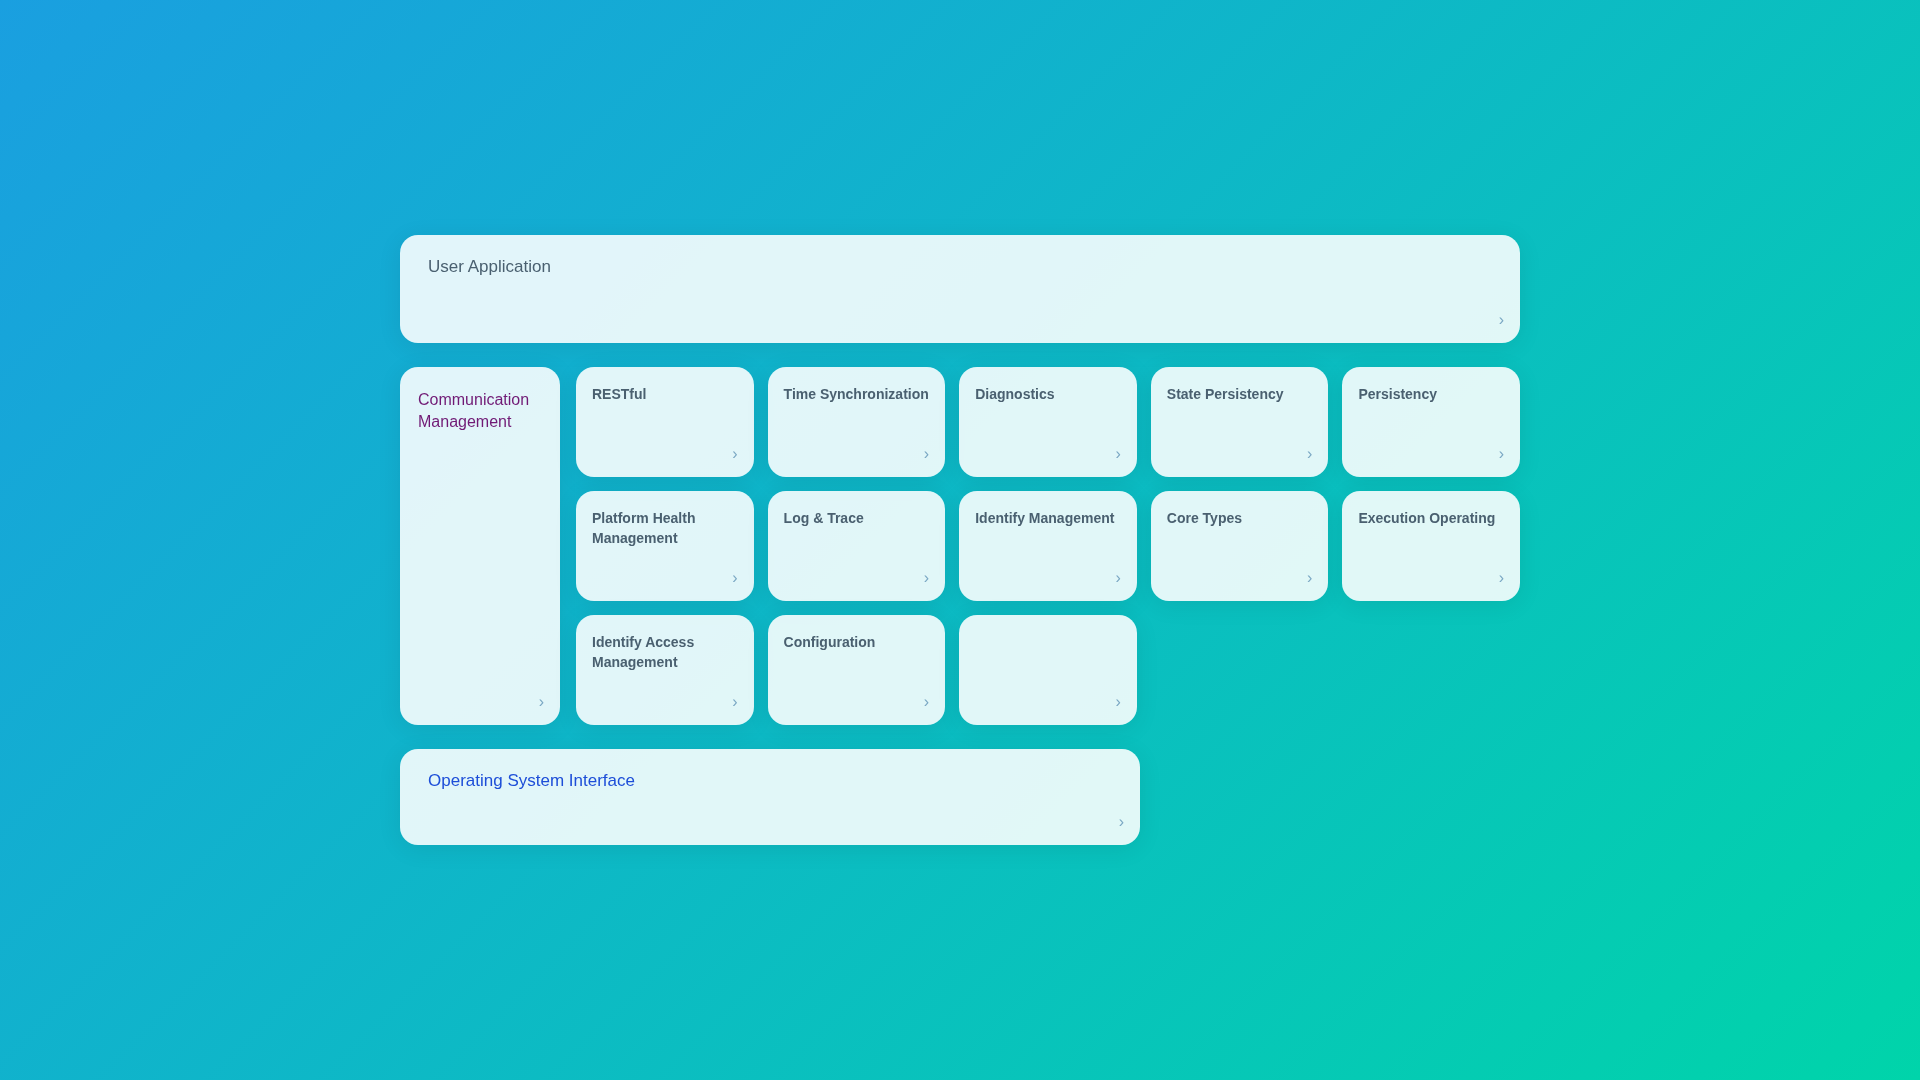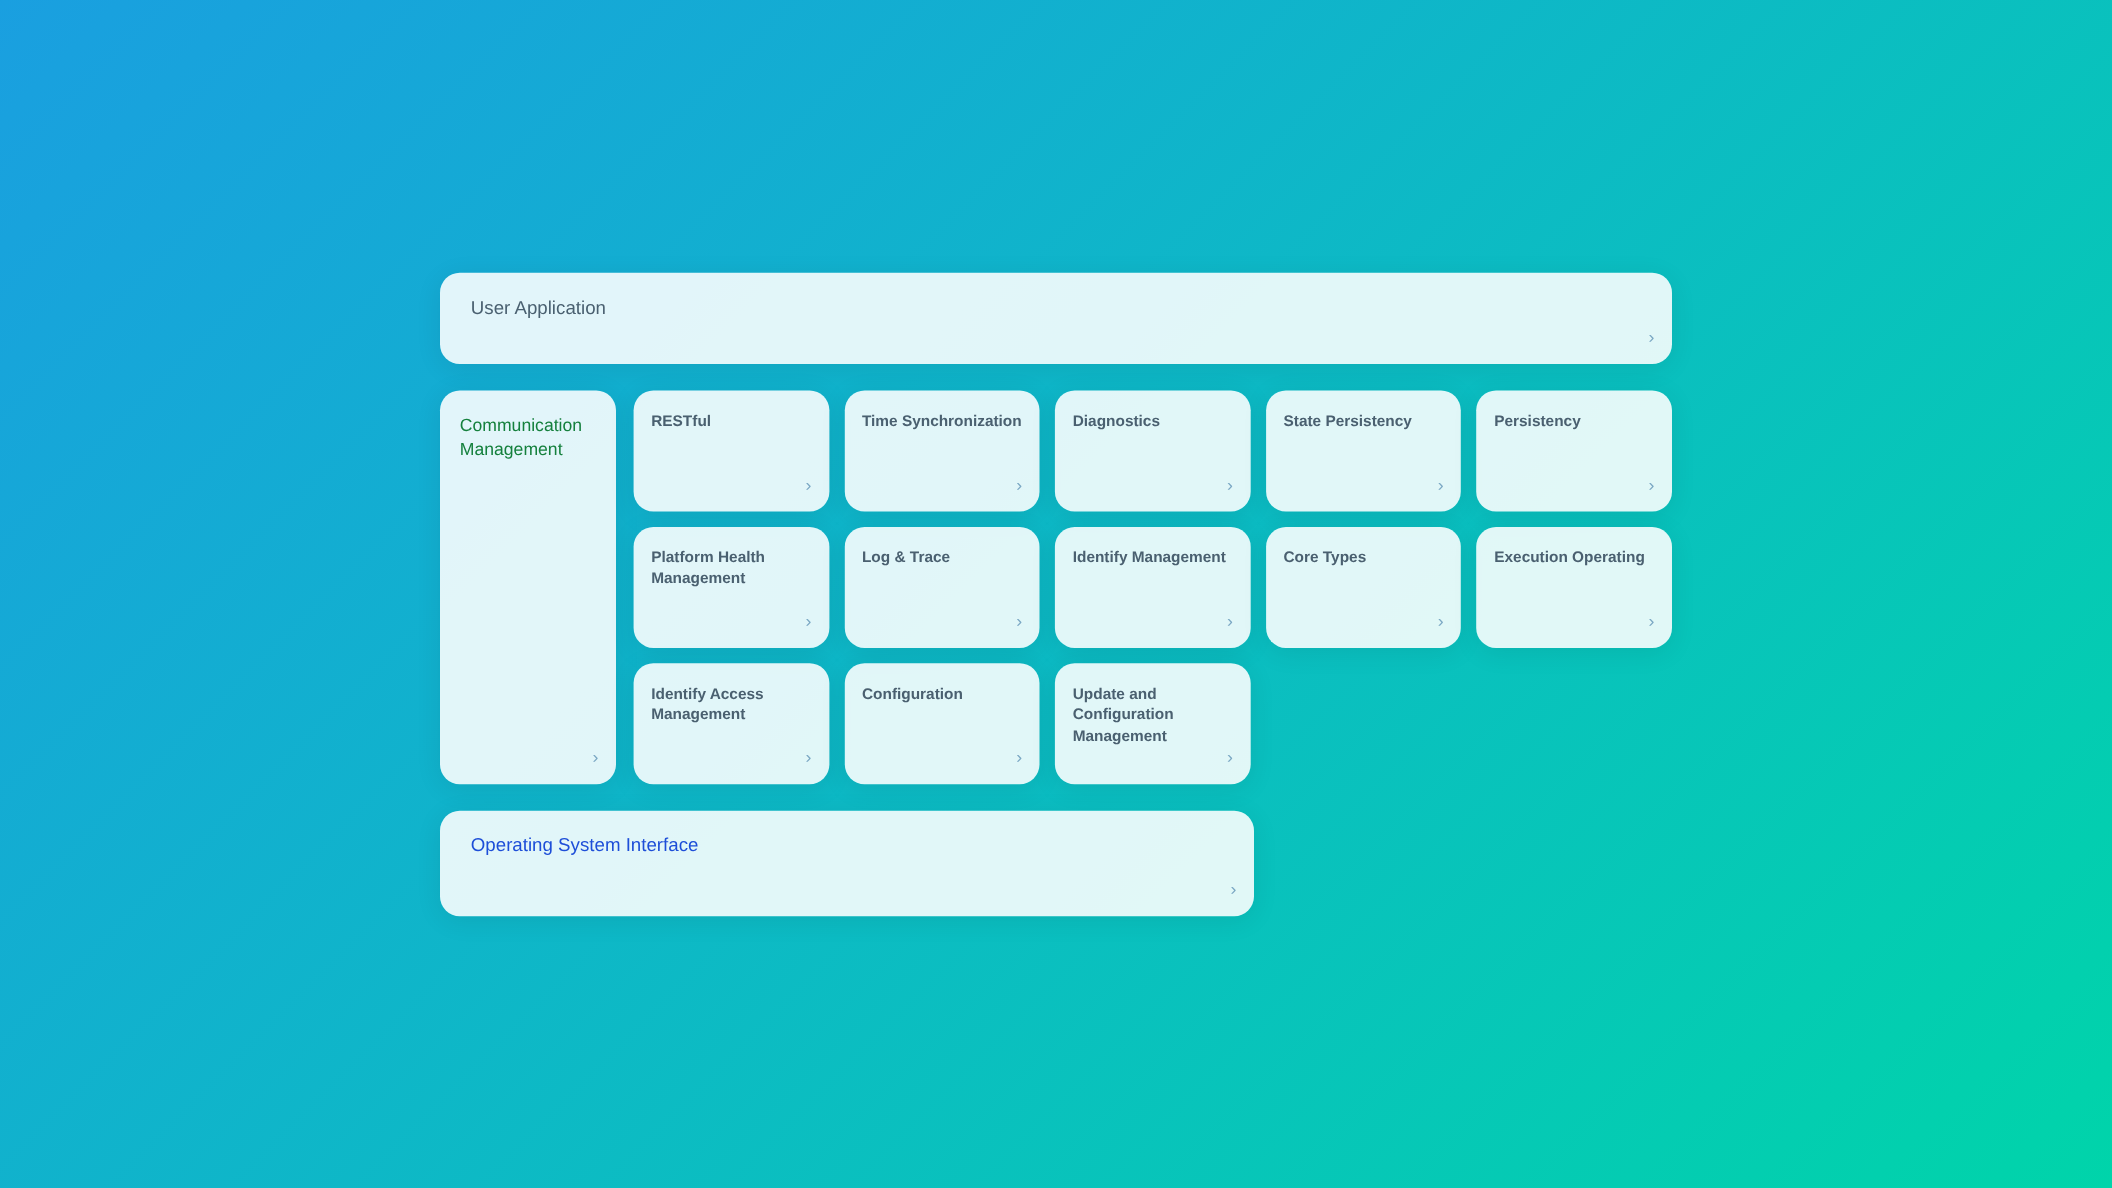--- a/index.html
+++ b/index.html
@@ -35,21 +35,21 @@
       bottom: 14px;
       right: 16px;
       color: #7ba8c4;
       font-size: 16px;
       font-weight: 300;
     }
 
     
     .user-application-card {
       width: 100%;
-      height: 83px;
+      height: 108px;
       display: flex;
       align-items: flex-start;
       padding: 22px 28px;
     }
 
     .user-application-card .card-title {
       font-size: 17px;
       color: #4a6070;
       font-weight: 400;
     }
@@ -66,21 +66,21 @@
       width: 160px;
       min-width: 160px;
       display: flex;
       flex-direction: column;
       justify-content: flex-start;
       padding: 22px 18px;
     }
 
     .communication-card .card-title {
       font-size: 16px;
-      color: #15803d;
+      color: #701a75;
       font-weight: 400;
       line-height: 1.4;
     }
 
     
     .grid-container {
       flex: 1;
       display: grid;
       grid-template-columns: repeat(5, 1fr);
       grid-template-rows: repeat(3, auto);
@@ -186,21 +186,20 @@
 
       <div class="card grid-card">
         <span class="card-title">Identify Access Management</span>
         <span class="card-chevron">›</span>
       </div>
       <div class="card grid-card">
         <span class="card-title">Configuration</span>
         <span class="card-chevron">›</span>
       </div>
       <div class="card grid-card">
-        <span class="card-title">Update and Configuration Management</span>
         <span class="card-chevron">›</span>
       </div>
 
       <div></div>
       <div></div>
 
     </div>
   </div>
 
   <div class="os-row">

